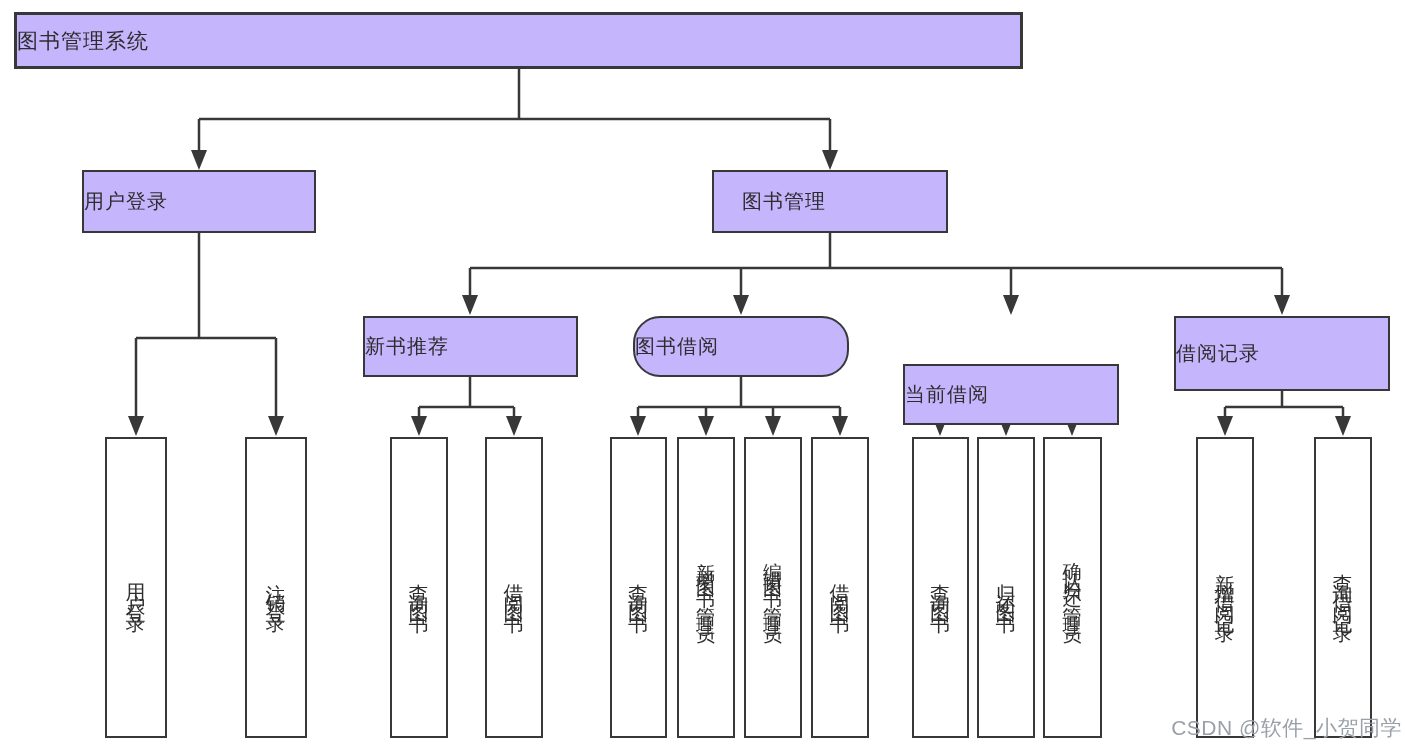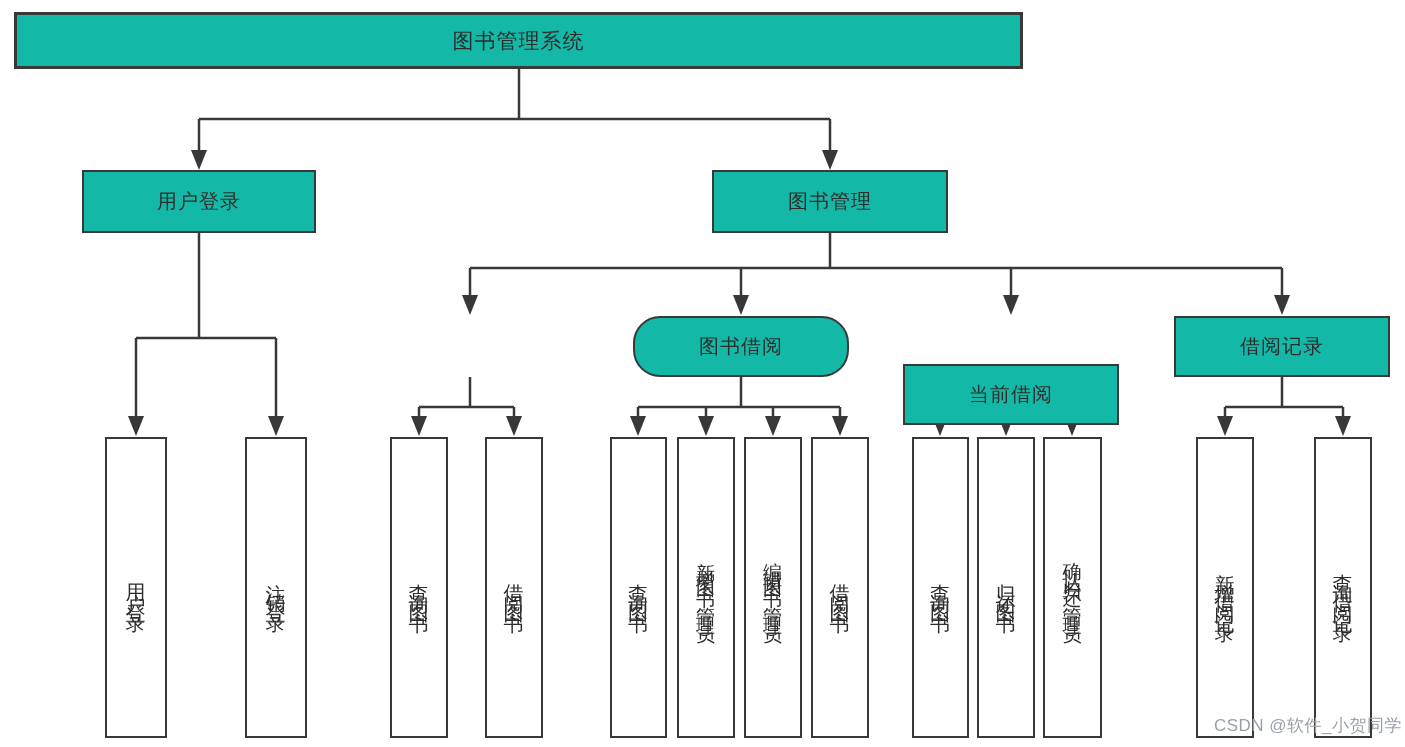--- a/index.html
+++ b/index.html
@@ -14,24 +14,24 @@
     background:#ffffff;
     overflow:hidden;
     font-family:"Liberation Sans", sans-serif;
     color:var(--text);
   }
   #connectors{position:absolute;left:0;top:0;width:1405px;height:747px;}
   #connectors path{stroke:var(--line);stroke-width:2.5;fill:none;}
   #connectors polygon{fill:var(--line);stroke:none;}
   .hbox{
     position:absolute;
-    background:#14b8a6;
+    background:#c4b5fd;
     border:2px solid var(--line);
     box-sizing:border-box;
-    display:flex;align-items:center;justify-content:center;
+    display:flex;align-items:center;justify-content:flex-start;
     font-size:20px;
     letter-spacing:1px;
     z-index:2;
   }
   .rootbox{border-width:3px;font-size:21px;}
   .leaf{
     position:absolute;
     background:#fff;
     border:2px solid var(--line);
     box-sizing:border-box;
@@ -44,21 +44,21 @@
     font-size:20px;
     line-height:1;
     letter-spacing:10px;
     white-space:nowrap;
     color:var(--text);
   }
   .leaf.long .vtext{letter-spacing:9px;font-size:19px;}
   #watermark{
     position:absolute;
     right:3px;top:714px;
-    font-size:17px;
+    font-size:21px;
     color:var(--wm);
     z-index:5;
     letter-spacing:0.5px;
     white-space:nowrap;
     margin-left:16px;
   }
 </style>
 </head>
 <body>
 
@@ -100,31 +100,34 @@
     <polygon points="1343,436 1335,416 1351,416"></polygon>
   </svg>
 
   <div class="hbox rootbox" style="left:14px;top:12px;width:1009px;height:57px;">
     <span>图书管理系统</span>
   </div>
 
   <div class="hbox" style="left:82px;top:170px;width:234px;height:63px;">
     <span>用户登录</span>
   </div>
-  <div class="hbox" style="left:712px;top:170px;width:236px;height:63px;">
+  <div class="hbox" style="left:712px;top:170px;width:236px;height:63px;padding-left:28px;">
     <span>图书管理</span>
   </div>
 
+  <div class="hbox" style="left:363px;top:316px;width:215px;height:61px;">
+    <span>新书推荐</span>
+  </div>
   <div class="hbox" style="left:633px;top:316px;width:216px;height:61px;border-radius:27px;">
     <span>图书借阅</span>
   </div>
   <div class="hbox" style="left:903px;top:316px;width:216px;height:61px;margin-top:48px;">
     <span>当前借阅</span>
   </div>
-  <div class="hbox" style="left:1174px;top:316px;width:216px;height:61px;">
+  <div class="hbox" style="left:1174px;top:316px;width:216px;height:75px;">
     <span>借阅记录</span>
   </div>
 
   <div class="leaf" style="left:105px;top:437px;width:62px;height:301px;">
     <span class="vtext">用户登录</span>
   </div>
   <div class="leaf" style="left:245px;top:437px;width:62px;height:301px;">
     <span class="vtext">注销登录</span>
   </div>
 

